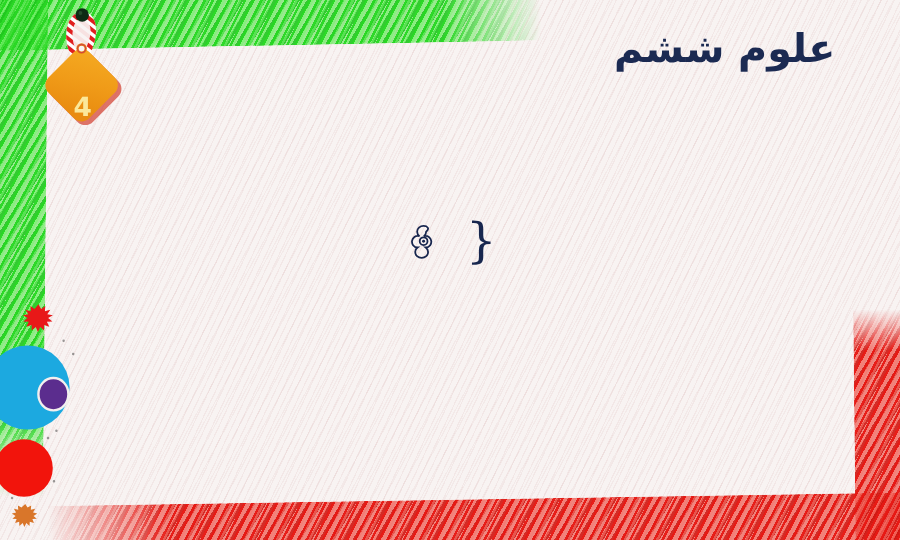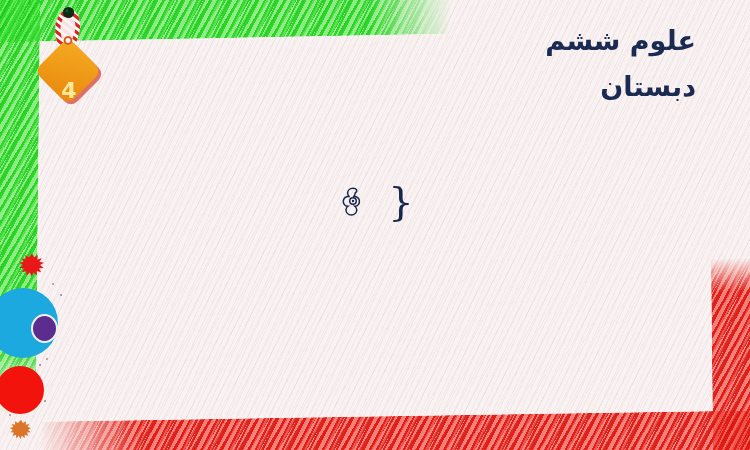--- a/index.html
+++ b/index.html
@@ -80,21 +80,21 @@
     -webkit-mask-image:linear-gradient(to top,#000 0,#000 84%,transparent 100%);
             mask-image:linear-gradient(to top,#000 0,#000 84%,transparent 100%);
     transform:rotate(-.6deg);
   }
   
   #header{
     position:absolute;right:54px;top:18px;text-align:right;
     direction:rtl;
   }
   #header .line{
-    color:#1b2a52;font-size:27px;line-height:46px;
+    color:#1b2a52;font-size:33px;line-height:46px;
     font-family:"DejaVu Sans", sans-serif;font-weight:600;
     white-space:nowrap;
   }
   
   #title-row{
     position:absolute;left:0;right:0;top:178px;
     display:flex;align-items:center;justify-content:center;
     direction:rtl;gap:18px;
   }
   #title-text{
@@ -141,21 +141,20 @@
 
   <div class="paper-texture"></div>
 
   <div class="scribble green" id="border-green-top"></div>
   <div class="scribble green" id="border-green-left"></div>
   <div class="scribble red" id="border-red-bottom"></div>
   <div class="scribble red" id="border-red-right"></div>
 
   <div id="header">
     <div class="line">علوم ششم</div>
-    <div class="line">دبستان</div>
   </div>
 
   <div id="title-row">
     <span id="title-brace">{</span>
     <span>
       <svg class="flower-icon" width="34" height="34" viewBox="0 0 48 48" aria-hidden="true">
         <g fill="none" stroke="#17264e" stroke-width="2.1">
           <path d="M24 6c-4.4 0-7.6 3.1-7.6 6.9 0 2.2 1.1 4 2.8 5.2-2-.6-4.2-.4-6 .9-3.1 2.2-3.8 6.6-1.6 9.7 1.3 1.8 3.3 2.7 5.3 2.7-1.7 1.2-2.8 3.1-2.8 5.3 0 3.8 3.2 6.9 7.6 6.9s7.6-3.1 7.6-6.9c0-2.2-1.1-4.1-2.8-5.3 2 0 4-0.9 5.3-2.7 2.2-3.1 1.5-7.5-1.6-9.7-1.8-1.3-4-1.5-6-0.9 1.7-1.2 2.8-3 2.8-5.2C31.6 9.1 28.4 6 24 6z"></path>
           <circle cx="24" cy="24" r="4.6"></circle>
           <circle cx="24" cy="24" r="1.7" fill="#17264e" stroke="none"></circle>

